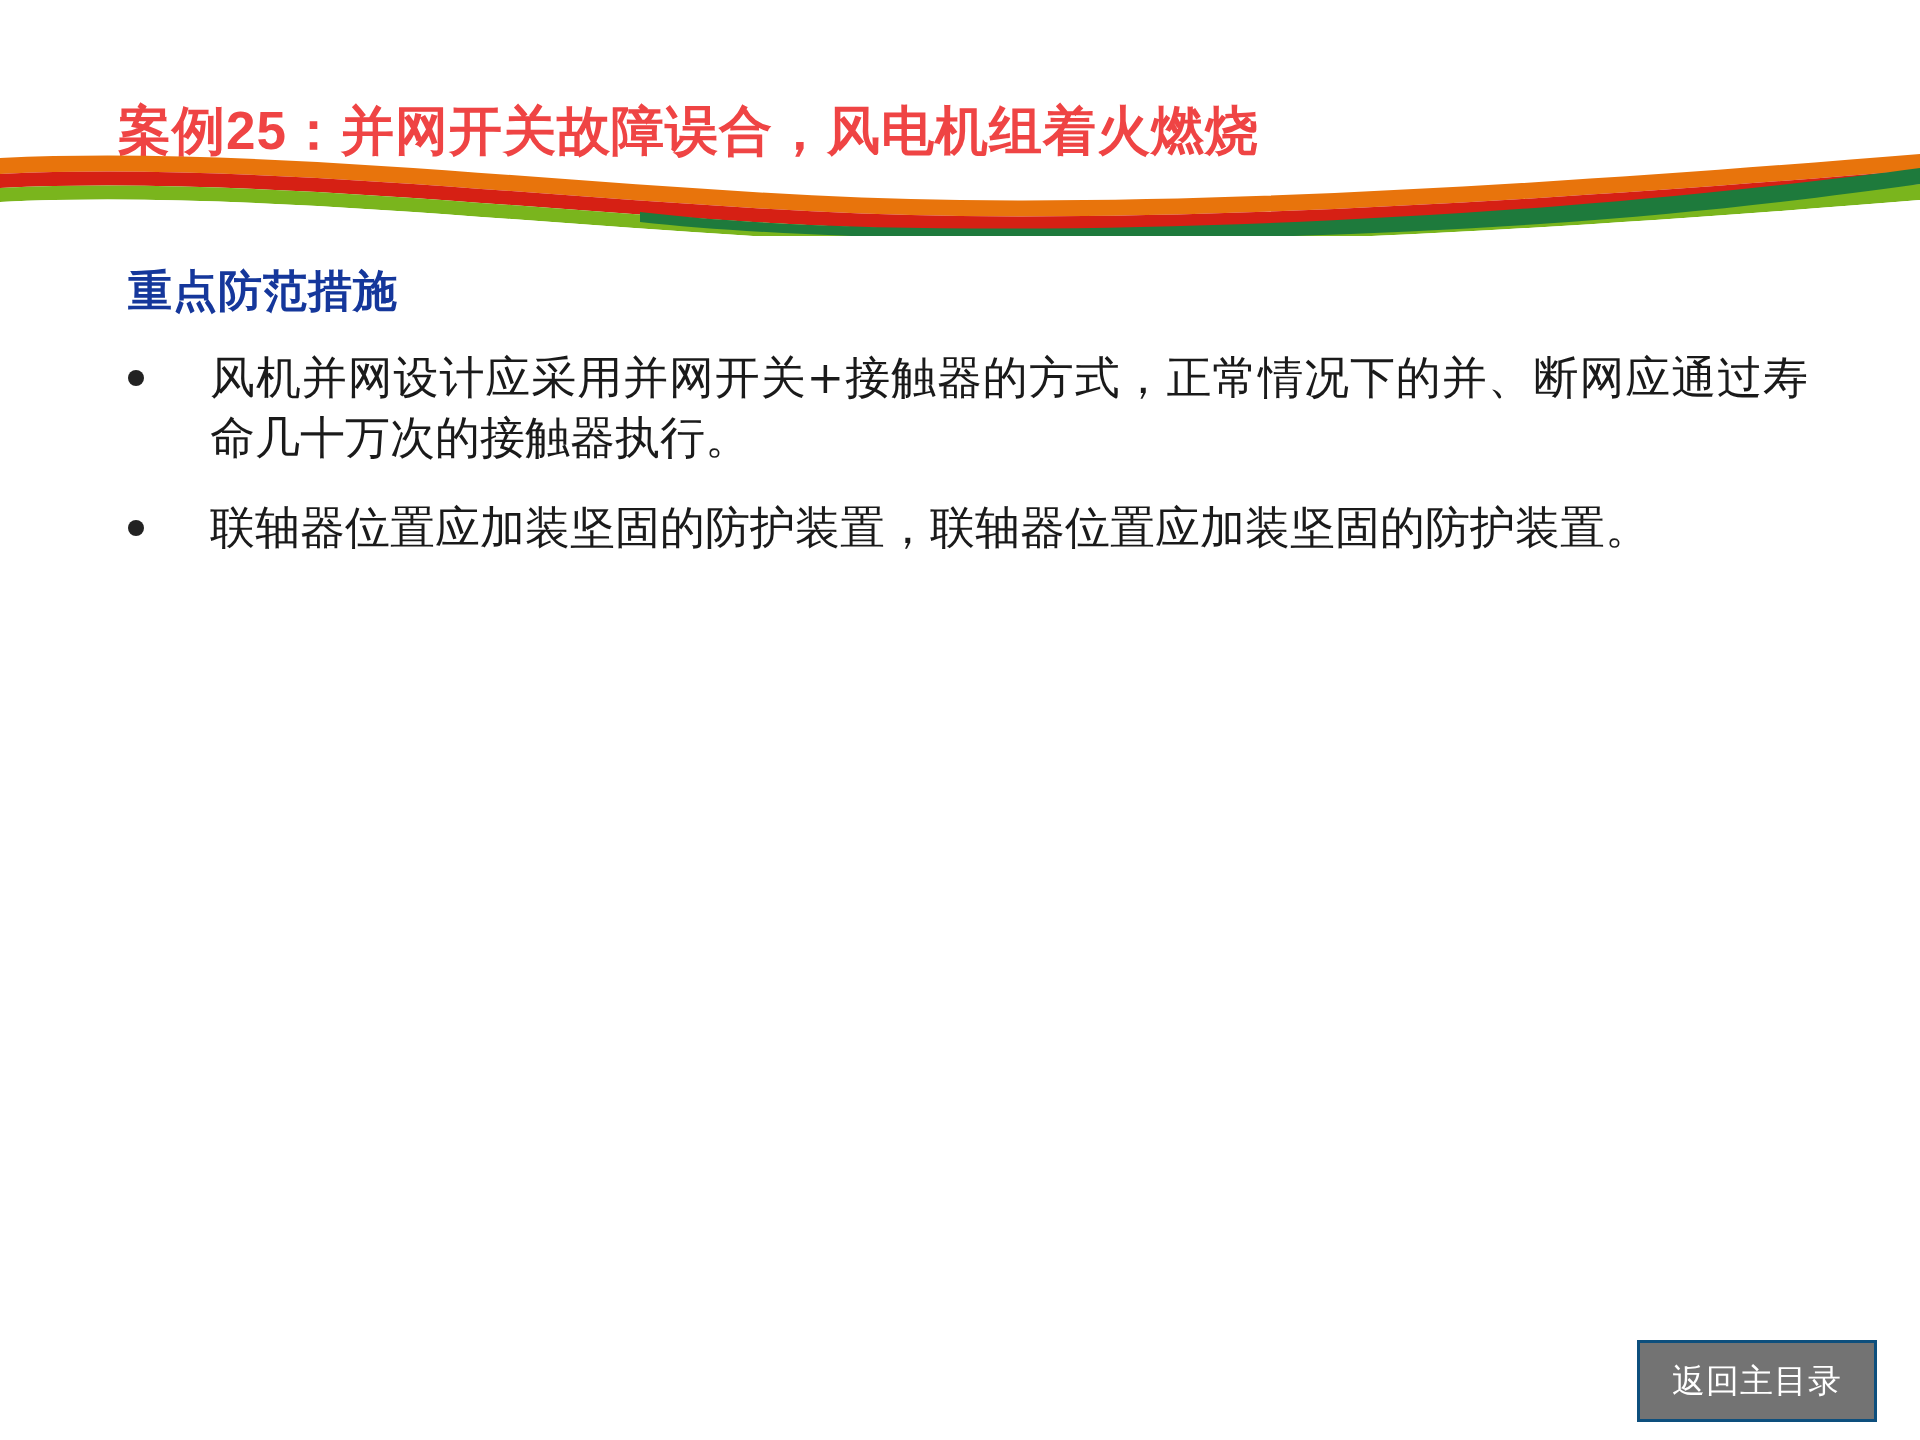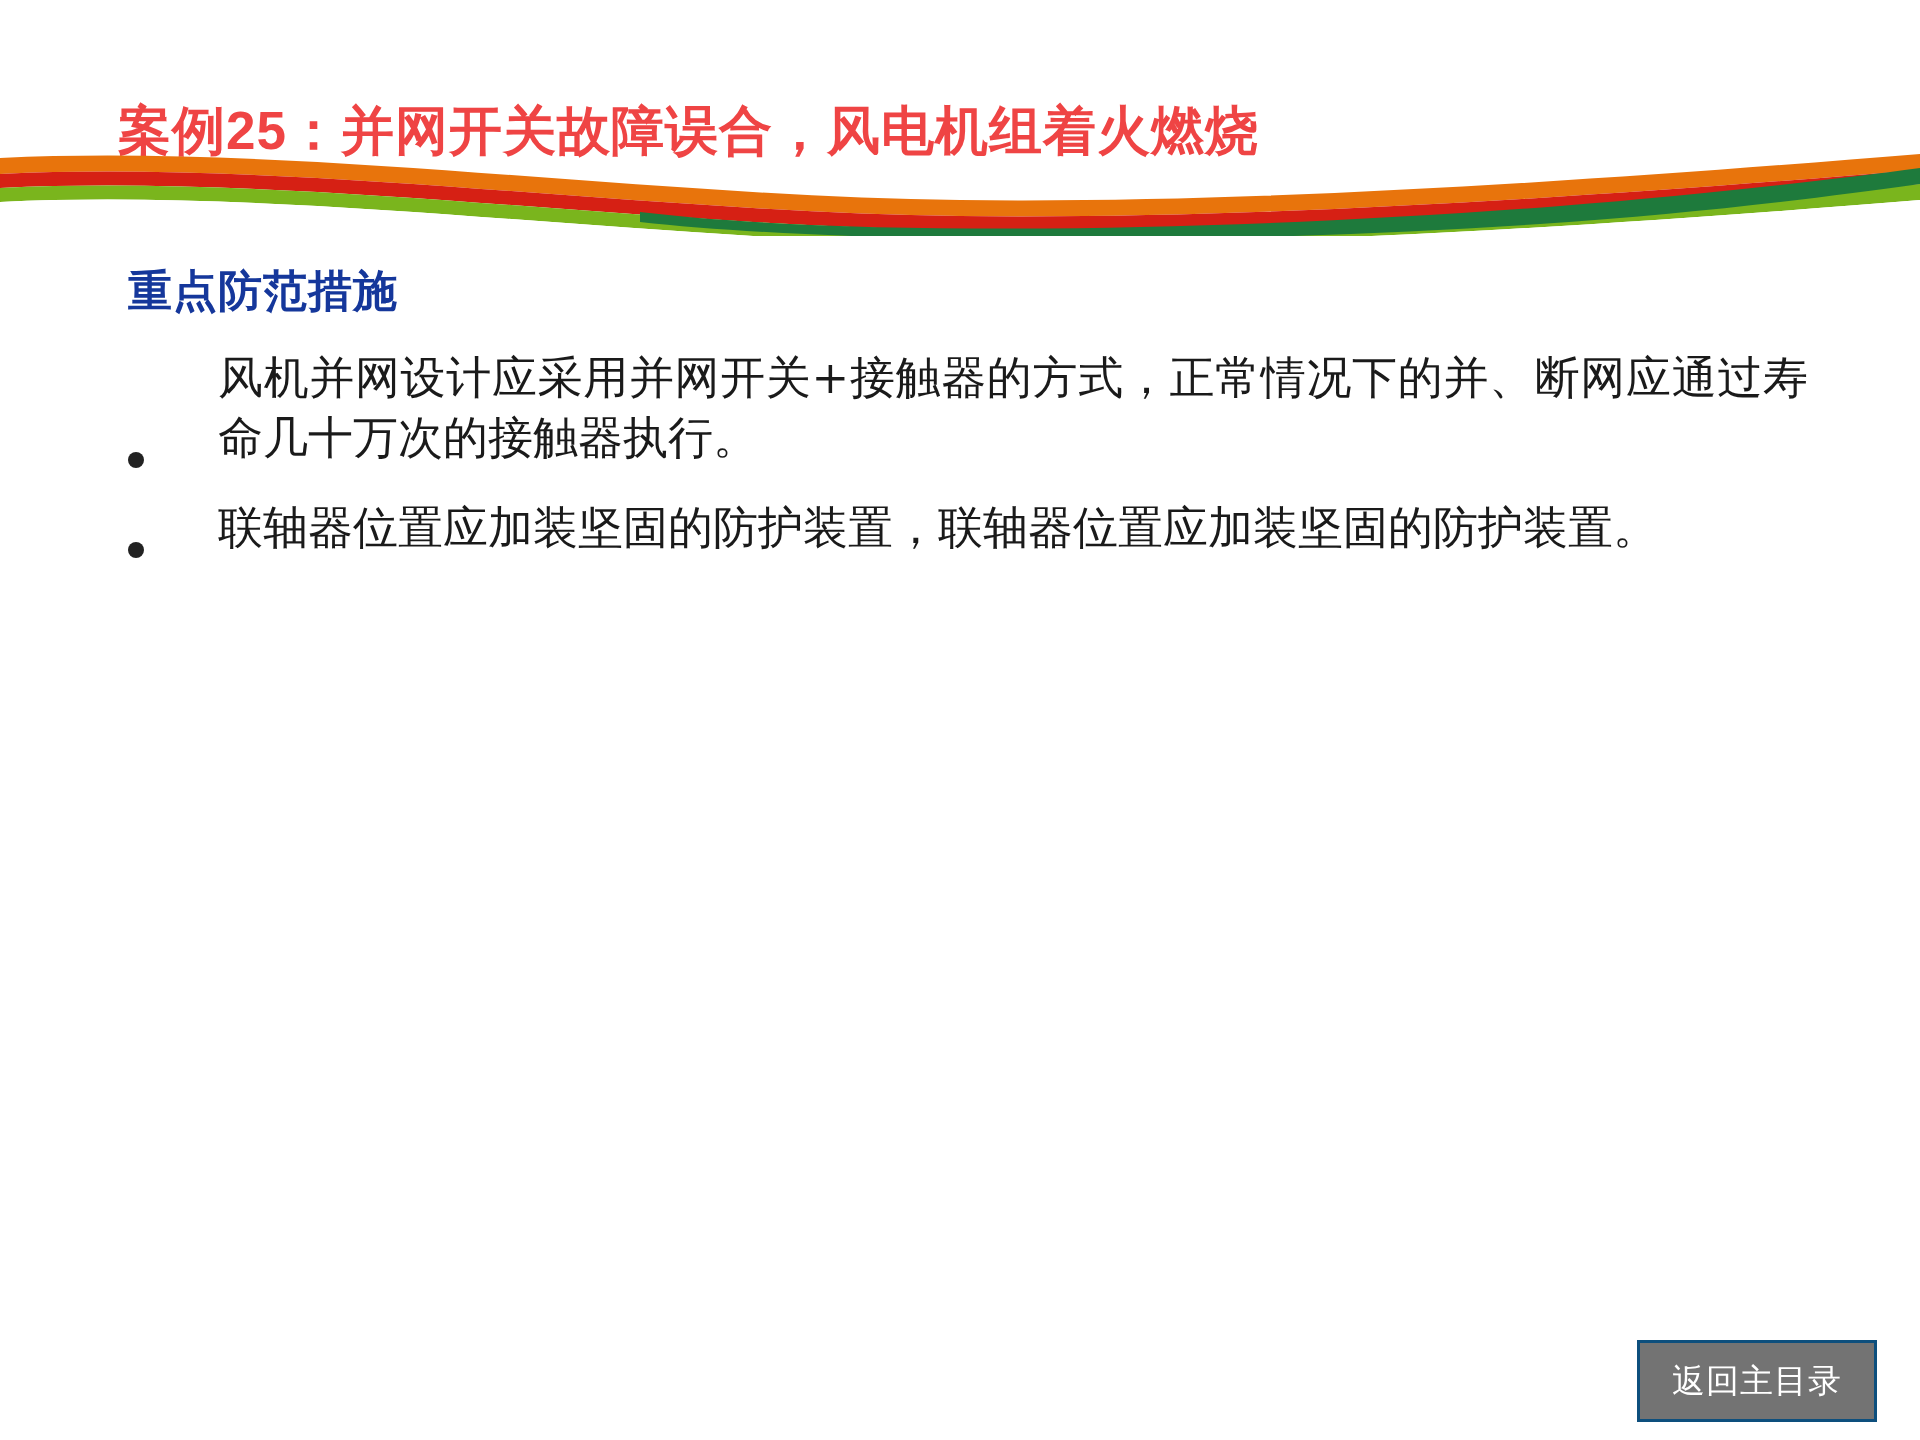--- a/index.html
+++ b/index.html
@@ -62,23 +62,22 @@
 
   .bullets {
     position: absolute;
     left: 128px;
     top: 348px;
     width: 1680px;
   }
   .bullet {
     position: relative;
     display: flex;
-    align-items: flex-end;
+    align-items: flex-start;
     margin-bottom: 30px;
-    gap: 8px;
   }
   .bullet-dot {
     flex: 0 0 auto;
     width: 82px;
     padding-top: 22px;
     box-sizing: border-box;
   }
   .bullet-dot i {
     display: block;
     width: 16px;

